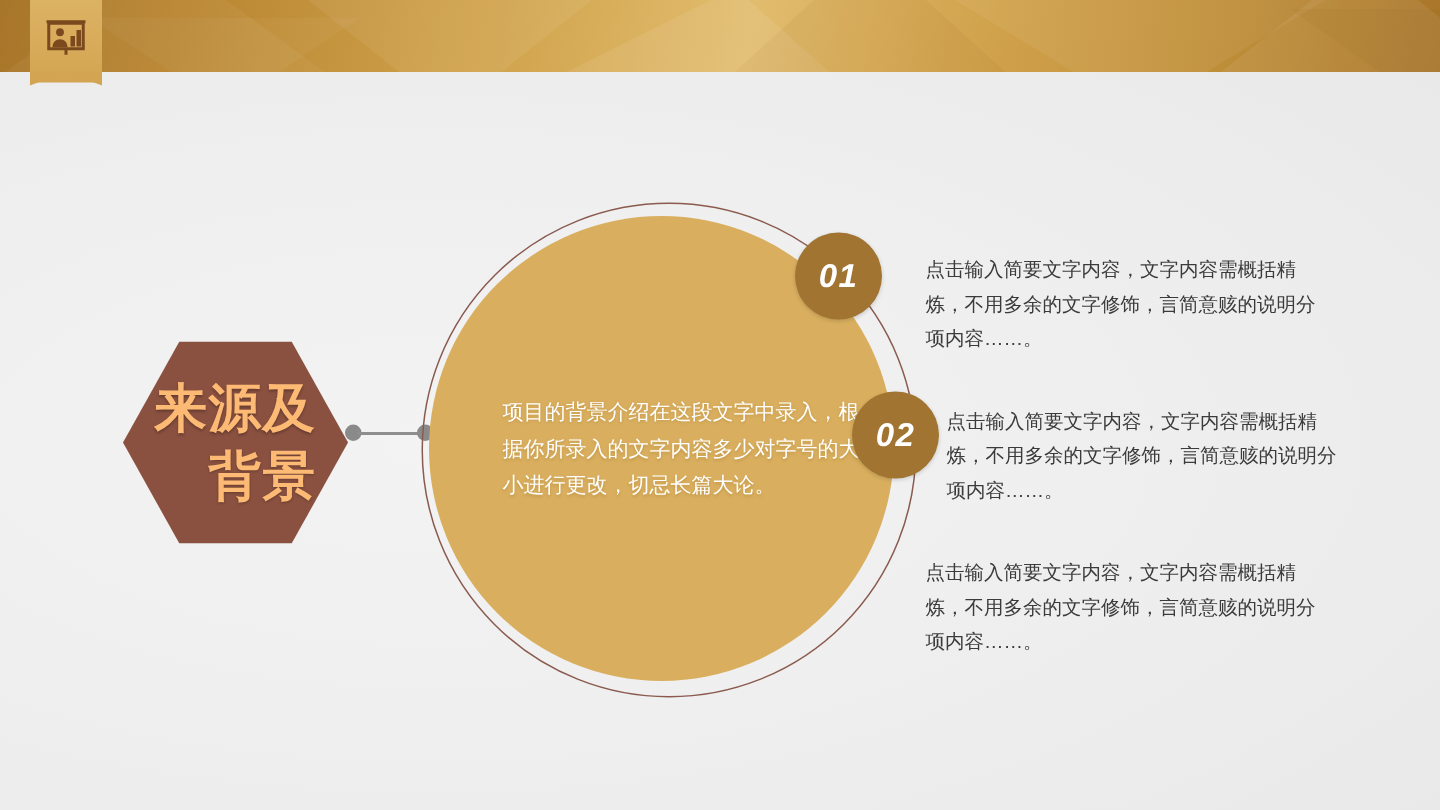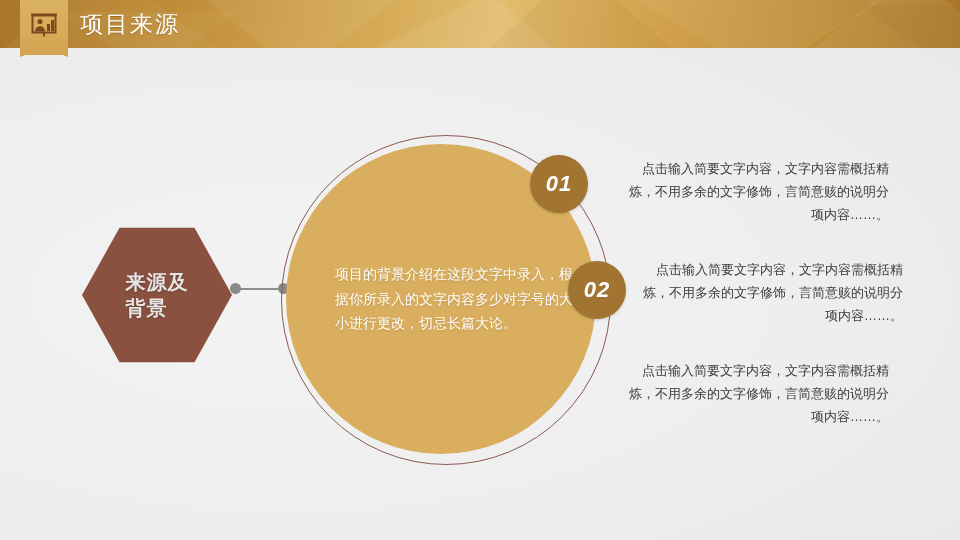--- a/index.html
+++ b/index.html
@@ -60,22 +60,22 @@
   }
   .hex{
     position:absolute;left:0;top:0;width:150px;height:140px;
     background:#8b5140;
     clip-path:polygon(25% 2%,75% 2%,100% 50%,75% 98%,25% 98%,0% 50%);
     border-radius:10px;
     display:flex;align-items:center;justify-content:center;
     box-shadow:0 2px 5px rgba(0,0,0,.14);
   }
   .hex-label{
-    color:#e5e5e5;font-size:20px;font-weight:bold;line-height:1.30;
-    text-align:left;letter-spacing:1px;
+    color:#fdba74;font-size:35px;font-weight:bold;line-height:1.30;
+    text-align:right;letter-spacing:1px;
     text-shadow:0 1px 2px rgba(0,0,0,.28);
   }
 
   
   .conn-line{
     position:absolute;left:238px;top:288px;width:50px;height:2px;
     background:#8e8e8e;
   }
   .conn-dot{
     position:absolute;width:11px;height:11px;border-radius:50%;
@@ -111,21 +111,22 @@
     font-style:italic;
   }
   .b1{left:530px;top:155px;width:58px;height:58px;}
   .b2{left:568px;top:261px;width:58px;height:58px;}
   .b3{left:526px;top:366px;width:58px;height:58px;}
 
   
   .desc{
     position:absolute;width:272px;
     color:#3b3b3b;font-size:13px;line-height:1.75;
-    text-align:right;
+    text-align:left;
+    margin-top:11px;
   }
   .d1{left:617px;top:158px;}
   .d2{left:631px;top:259px;}
   .d3{left:617px;top:360px;}
 </style>
 </head>
 <body>
 
 <div class="slide">
 
@@ -148,21 +149,20 @@
       <rect x="3.5" y="3.5" width="23" height="17" fill="none" stroke="#7a4a1e" stroke-width="2"></rect>
       <rect x="14" y="27" width="2" height="0" fill="#7a4a1e"></rect>
       <rect x="18" y="12" width="3" height="7" fill="#7a4a1e"></rect>
       <rect x="22" y="8" width="3" height="11" fill="#7a4a1e"></rect>
       <circle cx="11" cy="9.5" r="2.6" fill="#7a4a1e"></circle>
       <path d="M6 19.5c0-3.2 2.2-5.3 5-5.3s5 2.1 5 5.3z" fill="#7a4a1e"></path>
       <rect x="14" y="20.5" width="2" height="4" fill="#7a4a1e"></rect>
     </svg>
   </div>
 
-  <div class="header-title">项目来源</div>
 
   <div class="hex-wrap">
     <div class="hex">
       <div class="hex-label">
         <span>来源及</span><br>
         <span>背景</span>
       </div>
     </div>
   </div>
 

